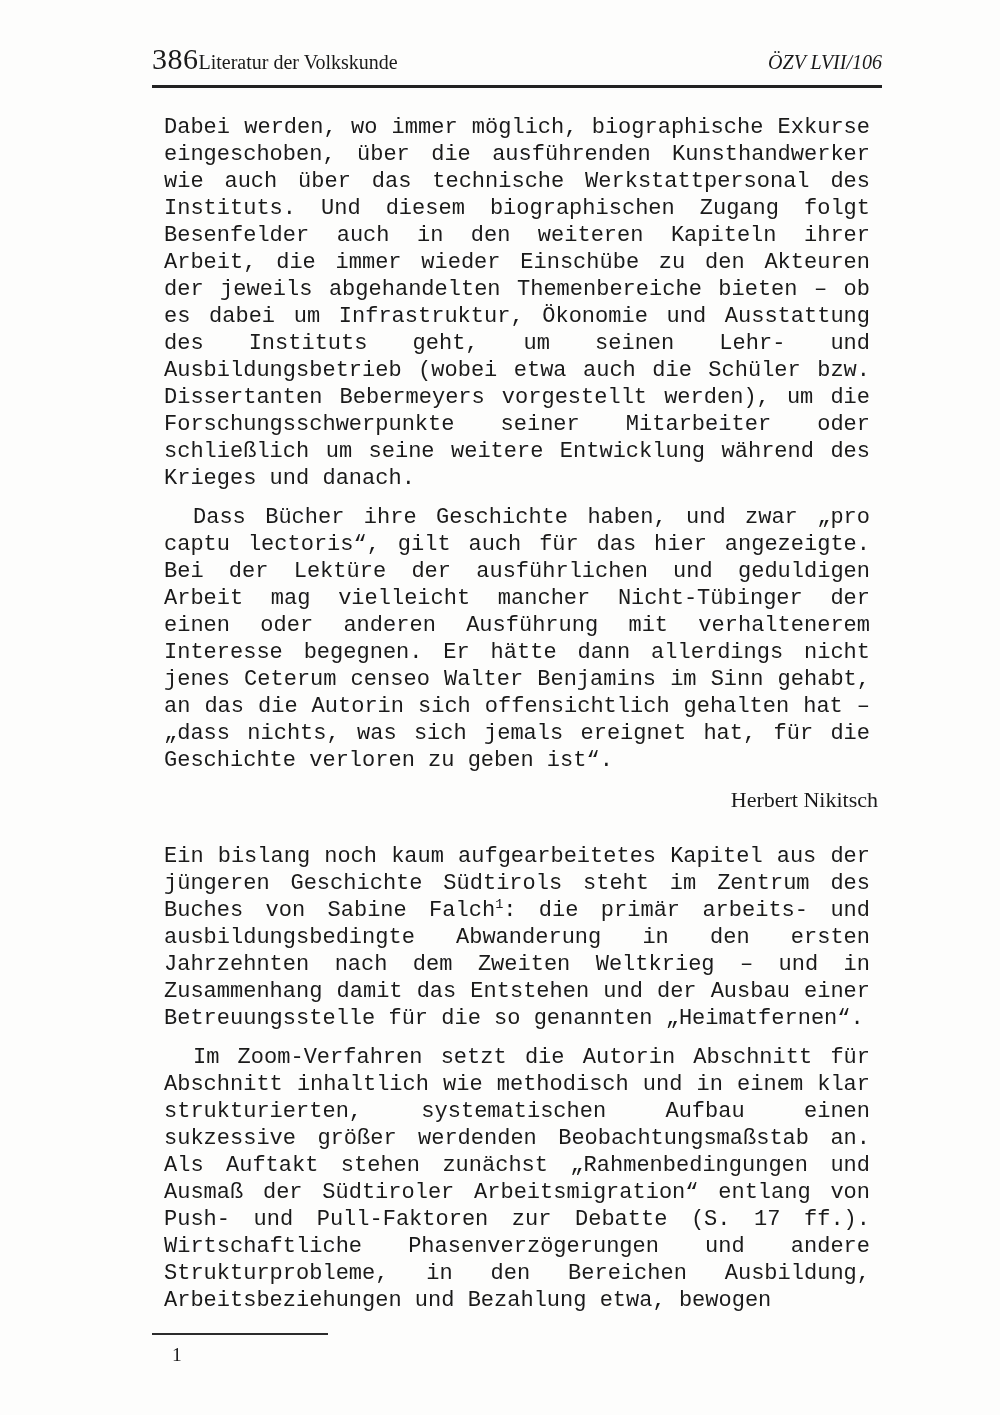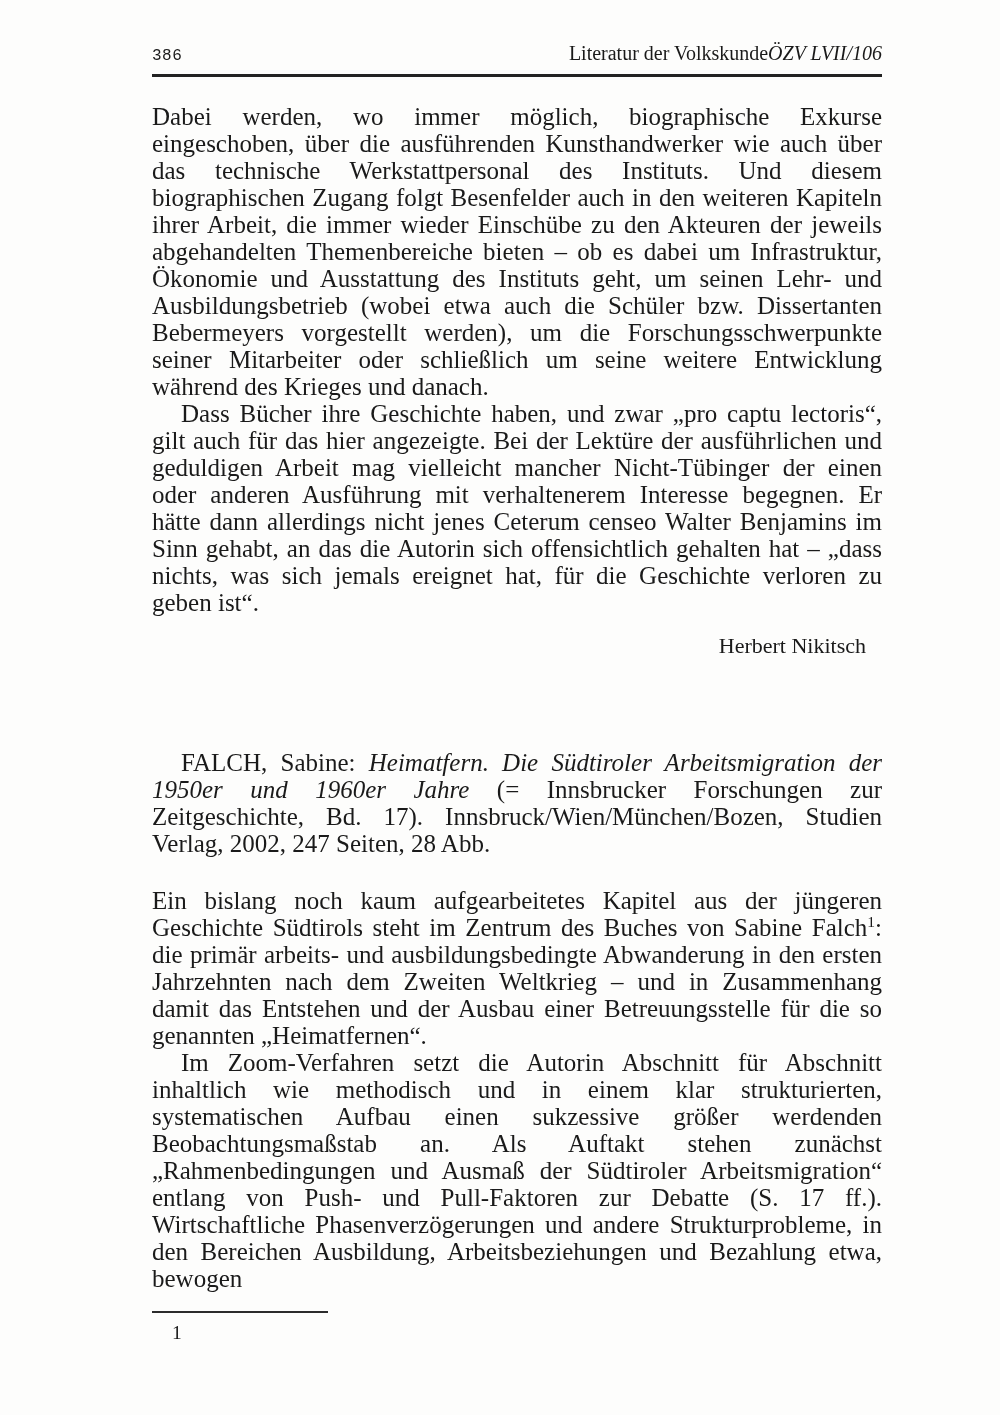--- a/index.html
+++ b/index.html
@@ -21,54 +21,54 @@
     left: 152px;
     top: 42px;
     width: 730px;
   }
   .page-header {
     display: flex;
     align-items: baseline;
     white-space: nowrap;
   }
   .pagenum {
-    font-size: 16px;
+    font-size: 30px;
     flex: 0 0 auto;
     letter-spacing: 0.5px;
-    font-family: Liberation Mono, monospace;
   }
   .running-title {
     flex: 1 1 auto;
-    text-align: right;
+    text-align: left;
     font-size: 20px;
   }
   .journal-ref {
     flex: 0 0 auto;
     font-size: 20px;
     font-style: italic;
   }
   .header-rule {
     border: none;
     border-top: 3px solid #222222;
     margin: 9px 0 0 0;
   }
   .bodytext {
     margin-top: 26px;
   }
   p.body-par {
-    margin: 0;
-    font-size: 25px;
+    margin: 12px;
+    font-size: 22px;
     line-height: 27px;
     text-align: justify;
     hyphens: auto;
+    font-family: Liberation Mono, monospace;
     -webkit-hyphens: auto;
   }
   p.indent { text-indent: 29px; }
   p.signature {
-    margin: 16px;
+    margin: 4px;
     font-size: 22px;
     line-height: 27px;
     text-align: right;
   }
   p.citation {
     margin-top: 90px;
   }
   p.citation em { font-style: italic; }
   p.lead-par { margin-top: 30px; }
   sup.fn-ref {
@@ -110,21 +110,20 @@
     <hr class="header-rule">
 
     <div class="bodytext">
 
       <p class="body-par">Dabei werden, wo immer möglich, biographische Exkurse eingeschoben, über die ausführenden Kunsthandwerker wie auch über das technische Werkstattpersonal des Instituts. Und diesem biographischen Zugang folgt Besenfelder auch in den weiteren Kapiteln ihrer Arbeit, die immer wieder Einschübe zu den Akteuren der jeweils abgehandelten Themenbereiche bieten – ob es dabei um Infrastruktur, Ökonomie und Ausstattung des Instituts geht, um seinen Lehr- und Ausbildungsbetrieb (wobei etwa auch die Schüler bzw. Dissertanten Bebermeyers vorgestellt werden), um die Forschungsschwerpunkte seiner Mitarbeiter oder schließlich um seine weitere Entwicklung während des Krieges und danach.</p>
 
       <p class="body-par indent">Dass Bücher ihre Geschichte haben, und zwar „pro captu lectoris“, gilt auch für das hier angezeigte. Bei der Lektüre der ausführlichen und geduldigen Arbeit mag vielleicht mancher Nicht-Tübinger der einen oder anderen Ausführung mit verhaltenerem Interesse begegnen. Er hätte dann allerdings nicht jenes Ceterum censeo Walter Benjamins im Sinn gehabt, an das die Autorin sich offensichtlich gehalten hat – „dass nichts, was sich jemals ereignet hat, für die Geschichte verloren zu geben ist“.</p>
 
       <p class="signature">Herbert Nikitsch</p>
 
-      <p class="body-par indent citation"><span>FALCH, Sabine: </span><em>Heimatfern. Die Südtiroler Arbeitsmigration der 1950er und 1960er Jahre</em><span> (= Innsbrucker Forschungen zur Zeitgeschichte, Bd. 17). Innsbruck/Wien/München/Bozen, Studien Verlag, 2002, 247 Seiten, 28 Abb.</span></p>
 
       <p class="body-par lead-par"><span>Ein bislang noch kaum aufgearbeitetes Kapitel aus der jüngeren Geschichte Südtirols steht im Zentrum des Buches von Sabine Falch</span><sup class="fn-ref">1</sup><span>: die primär arbeits- und ausbildungsbedingte Abwanderung in den ersten Jahrzehnten nach dem Zweiten Weltkrieg – und in Zusammenhang damit das Entstehen und der Ausbau einer Betreuungsstelle für die so genannten „Heimatfernen“.</span></p>
 
       <p class="body-par indent">Im Zoom-Verfahren setzt die Autorin Abschnitt für Abschnitt inhaltlich wie methodisch und in einem klar strukturierten, systematischen Aufbau einen sukzessive größer werdenden Beobachtungsmaßstab an. Als Auftakt stehen zunächst „Rahmenbedingungen und Ausmaß der Südtiroler Arbeitsmigration“ entlang von Push- und Pull-Faktoren zur Debatte (S. 17 ff.). Wirtschaftliche Phasenverzögerungen und andere Strukturprobleme, in den Bereichen Ausbildung, Arbeitsbeziehungen und Bezahlung etwa, bewogen</p>
 
     </div>
 
     <hr class="footnote-rule">
     <div class="footnote">
       <span class="fn-num">1</span>

